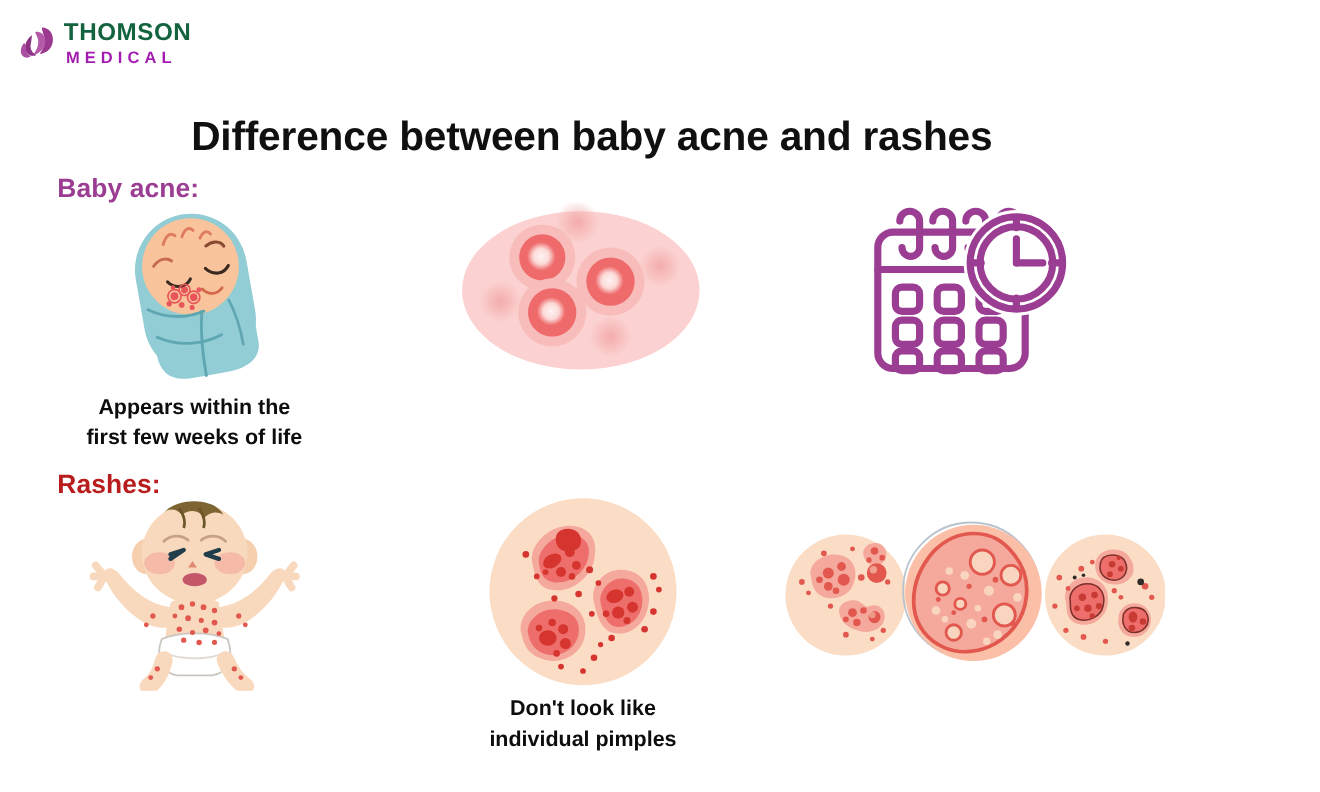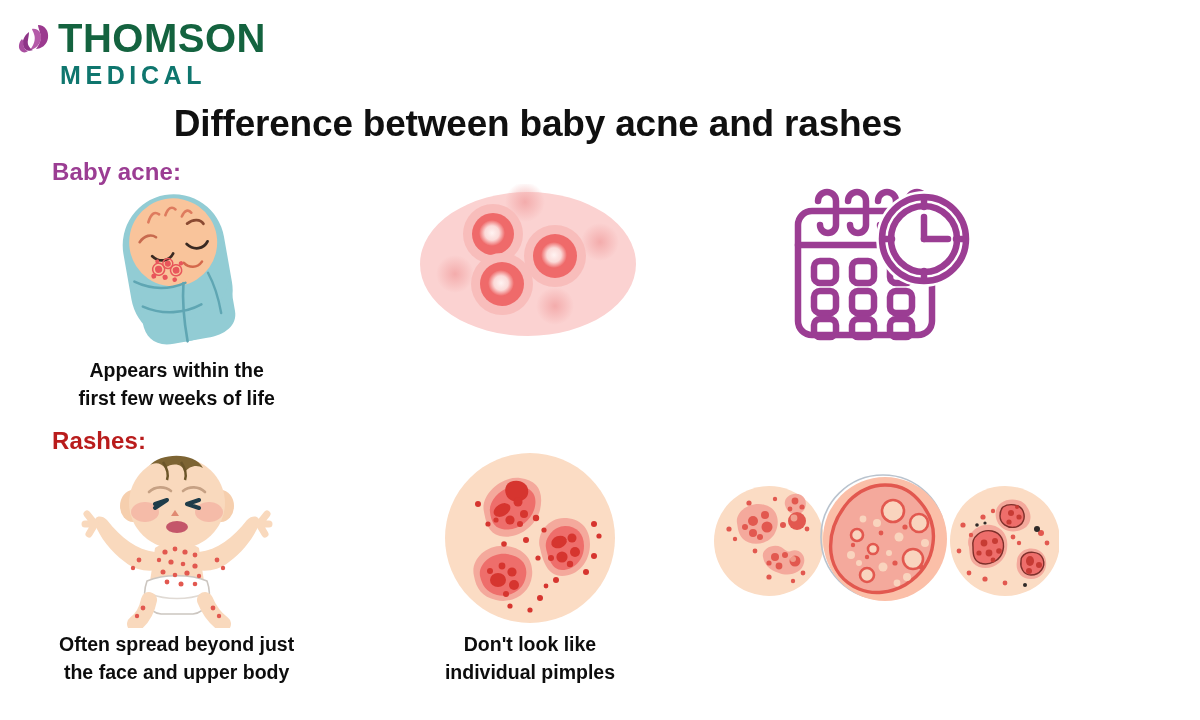--- a/index.html
+++ b/index.html
@@ -28,29 +28,29 @@
     height: 40px;
     margin-right: 4px;
     margin-top: 4px;
   }
   .logo-words {
     display: flex;
     flex-direction: column;
     line-height: 1;
   }
   .logo-top {
-    font-size: 40px;
+    font-size: 22px;
     font-weight: bold;
     color: #14633f;
     letter-spacing: 0.5px;
   }
   .logo-bottom {
-    font-size: 25px;
+    font-size: 15px;
     font-weight: bold;
-    color: #0f766e;
+    color: #a21caf;
     letter-spacing: 4.6px;
     margin-top: 5px;
     margin-left: 2px;
   }
 
   
   .page-title {
     position: absolute;
     top: 103px;
     left: 0;
@@ -294,22 +294,20 @@
             <circle cx="140" cy="112" r="2.4"></circle>
               <circle cx="146" cy="120" r="2.2"></circle>
             <circle cx="66" cy="160" r="2.4"></circle>
               <circle cx="60" cy="168" r="2.2"></circle>
             <circle cx="136" cy="160" r="2.4"></circle>
               <circle cx="142" cy="168" r="2.2"></circle>
           </g>
         </g>
       </svg>
     </div>
-    <div class="caption">Often spread beyond just
-the face and upper body</div>
   </div>
 
   <div class="card">
     <div class="art">
       <svg width="172" height="172" viewBox="0 0 172 172">
         <circle cx="86" cy="86" r="85" fill="#fbdcc4"></circle>
         <g>
           <path d="M40 60 C36 44 56 24 76 26 C94 28 100 40 96 58 C92 74 74 88 56 84 C44 81 42 70 40 60 Z" fill="#f4a99c"></path>
           <path d="M46 60 C44 48 60 32 76 34 C90 36 94 46 90 58 C86 70 72 80 58 77 C49 75 47 68 46 60 Z" fill="#ee6e6b"></path>
           <path d="M66 30 C76 26 86 32 84 42 C82 50 70 52 64 46 C60 41 60 33 66 30 Z" fill="#d6352f"></path>

